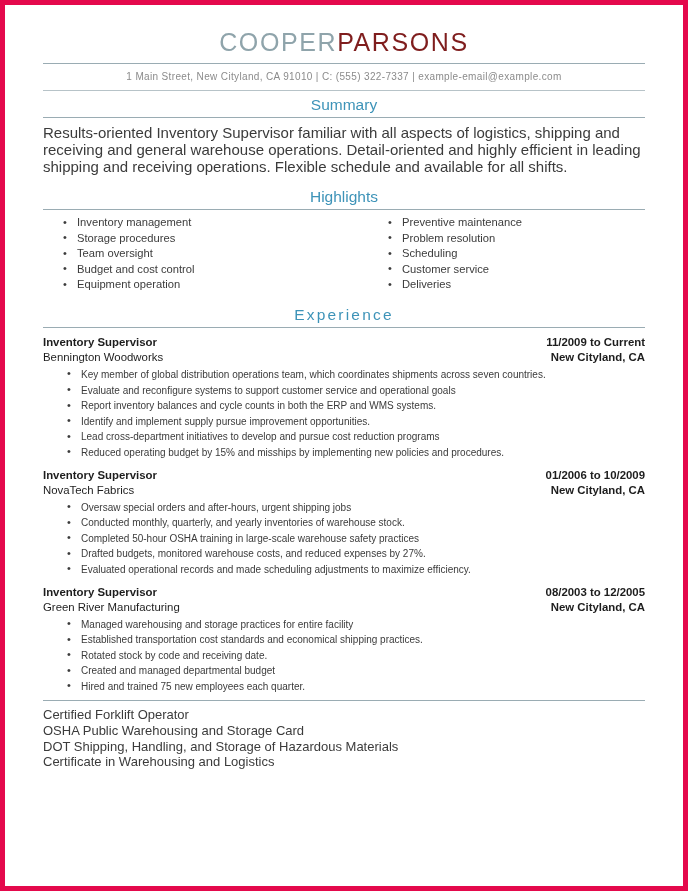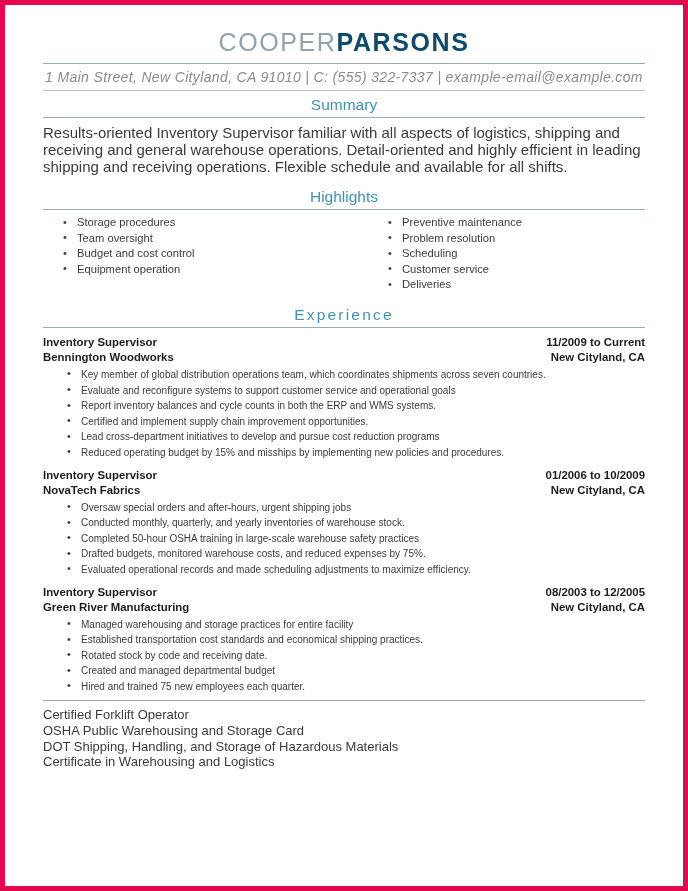--- a/index.html
+++ b/index.html
@@ -43,44 +43,43 @@
     line-height: 30px;
     letter-spacing: 1.6px;
     white-space: nowrap;
     margin-bottom: 6px;
   }
   .name-first {
     color: #8fa4ab;
     font-weight: 400;
   }
   .name-last {
-    color: #0c4a6e;
-    font-weight: 700;
+    color: #7f1d1d;
+    font-weight: 400;
   }
 
   .rule {
     height: 0;
     border-top: 1px solid #9aacb3;
     margin: 0;
   }
   .rule-light {
     height: 0;
     border-top: 1px solid #b7c3c8;
     margin: 0;
   }
 
   .contact-line {
     text-align: center;
-    font-size: 14px;
+    font-size: 10px;
     line-height: 12px;
     color: #8b8b8b;
     letter-spacing: 0.35px;
     padding: 7px 0 7px 0;
     white-space: nowrap;
-    font-style: italic;
   }
 
   
   .section-title {
     text-align: center;
     color: #3d93b8;
     font-size: 15.5px;
     line-height: 19px;
     font-weight: 400;
     padding: 4px 0 3px 0;
@@ -143,21 +142,21 @@
     align-items: baseline;
     font-size: 11.4px;
     line-height: 15.5px;
     text-align: right;
   }
   .job-title {
     font-weight: 700;
     color: #1d1d1d;
   }
   .job-company {
-    font-weight: 700;
+    font-weight: 400;
     color: #1d1d1d;
   }
   .job-dates {
     font-weight: 700;
     color: #1d1d1d;
     white-space: nowrap;
   }
   .job-location {
     font-weight: 700;
     color: #1d1d1d;
@@ -213,20 +212,21 @@
     <div class="section-title">Summary</div>
     <div class="rule"></div>
     <div class="summary-text">Results-oriented Inventory Supervisor familiar with all aspects of logistics, shipping and receiving and general warehouse operations. Detail-oriented and highly efficient in leading shipping and receiving operations. Flexible schedule and available for all shifts.</div>
 
     <div class="sec-block">
       <div class="section-title">Highlights</div>
       <div class="rule"></div>
       <div class="highlights-wrap">
         <div class="highlights-col">
           <ul class="bullets">
+            <li>Inventory management</li>
             <li>Storage procedures</li>
             <li>Team oversight</li>
             <li>Budget and cost control</li>
             <li>Equipment operation</li>
           </ul>
         </div>
         <div class="highlights-col">
           <ul class="bullets">
             <li>Preventive maintenance</li>
             <li>Problem resolution</li>
@@ -248,40 +248,40 @@
           <span class="job-dates">11/2009 to Current</span>
         </div>
         <div class="job-row">
           <span class="job-company">Bennington Woodworks</span>
           <span class="job-location">New Cityland, CA</span>
         </div>
         <ul class="job-bullets">
           <li>Key member of global distribution operations team, which coordinates shipments across seven countries.</li>
           <li>Evaluate and reconfigure systems to support customer service and operational goals</li>
           <li>Report inventory balances and cycle counts in both the ERP and WMS systems.</li>
-          <li>Certified and implement supply chain improvement opportunities.</li>
+          <li>Identify and implement supply pursue improvement opportunities.</li>
           <li>Lead cross-department initiatives to develop and pursue cost reduction programs</li>
           <li>Reduced operating budget by 15% and misships by implementing new policies and procedures.</li>
         </ul>
       </div>
 
       <div class="job">
         <div class="job-row">
           <span class="job-title">Inventory Supervisor</span>
           <span class="job-dates">01/2006 to 10/2009</span>
         </div>
         <div class="job-row">
           <span class="job-company">NovaTech Fabrics</span>
           <span class="job-location">New Cityland, CA</span>
         </div>
         <ul class="job-bullets">
           <li>Oversaw special orders and after-hours, urgent shipping jobs</li>
           <li>Conducted monthly, quarterly, and yearly inventories of warehouse stock.</li>
           <li>Completed 50-hour OSHA training in large-scale warehouse safety practices</li>
-          <li>Drafted budgets, monitored warehouse costs, and reduced expenses by 75%.</li>
+          <li>Drafted budgets, monitored warehouse costs, and reduced expenses by 27%.</li>
           <li>Evaluated operational records and made scheduling adjustments to maximize efficiency.</li>
         </ul>
       </div>
 
       <div class="job">
         <div class="job-row">
           <span class="job-title">Inventory Supervisor</span>
           <span class="job-dates">08/2003 to 12/2005</span>
         </div>
         <div class="job-row">

